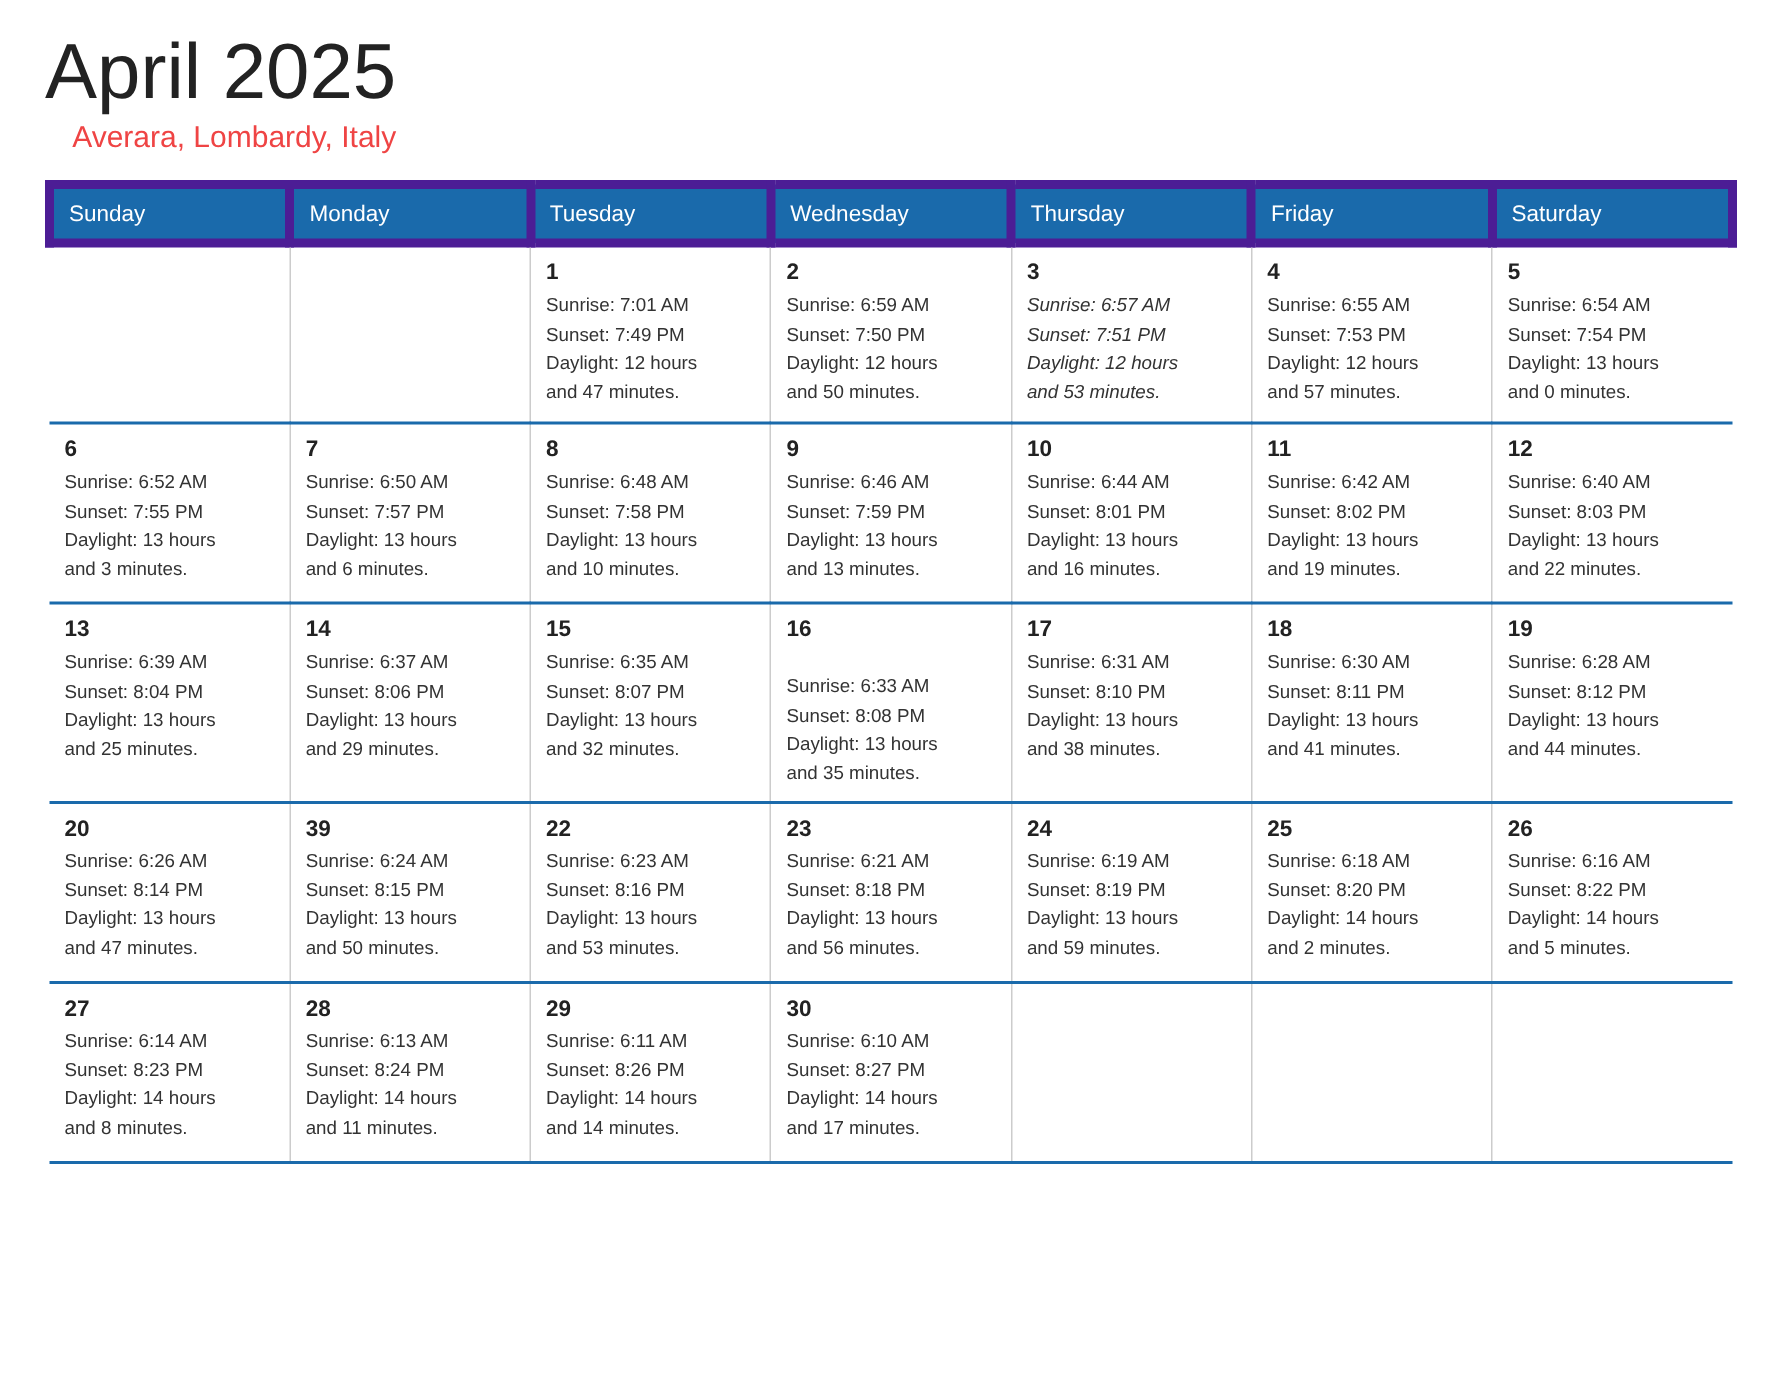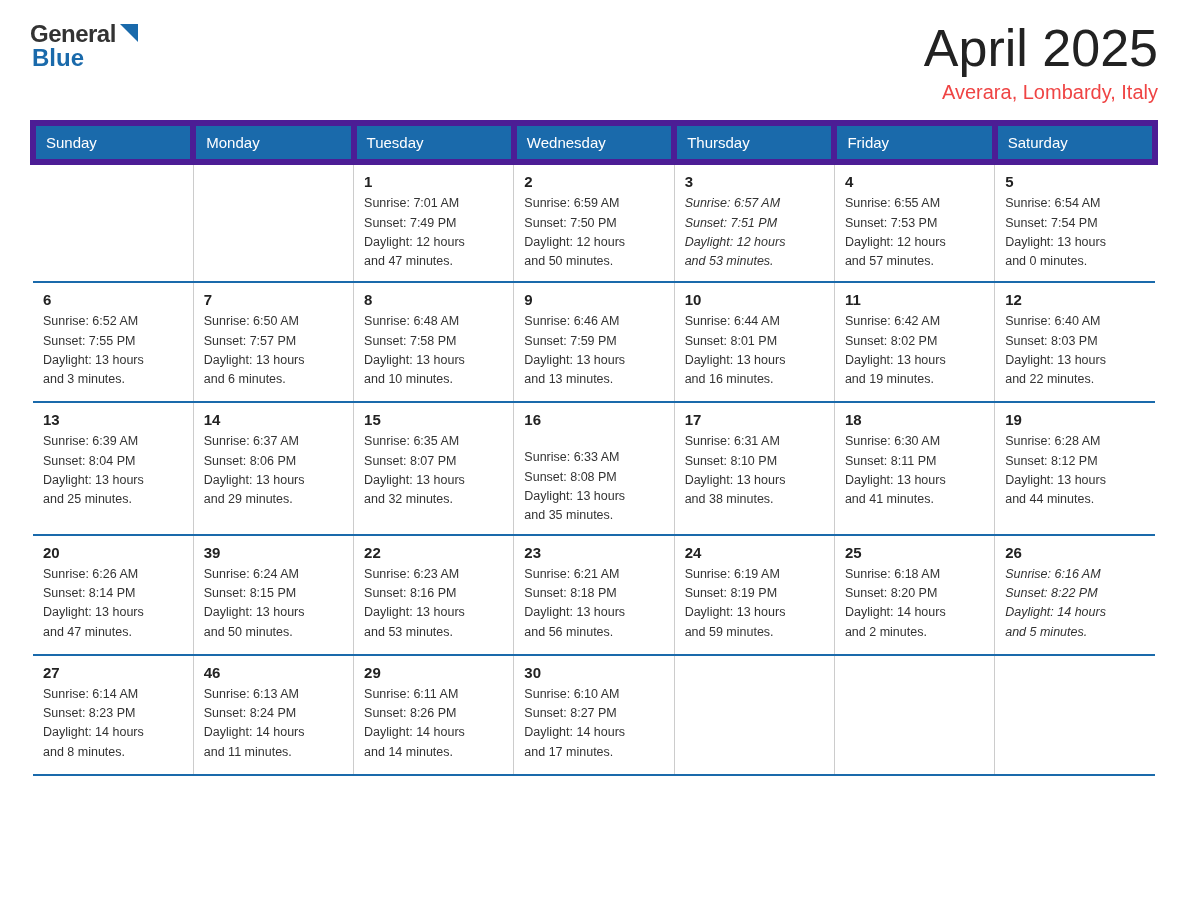--- a/index.html
+++ b/index.html
@@ -86,31 +86,20 @@
     .logo-line2 {
       display: flex;
       align-items: center;
       margin-top: -4px;
     }
   </style>
 </head>
 <body>
 
 <div class="header">
-  <div class="logo-wrapper">
-    <div class="logo-line1">
-      <span style="font-size:24px;font-weight:bold;color:#333;letter-spacing:-0.5px;">General</span>
-      <svg width="22" height="22" viewBox="0 0 22 22" style="margin-left:2px;margin-top:-2px;">
-        <polygon points="2,2 20,2 20,20" fill="#1a6aab"></polygon>
-      </svg>
-    </div>
-    <div class="logo-line2">
-      <span style="font-size:24px;font-weight:bold;color:#1a6aab;margin-left:2px;">Blue</span>
-    </div>
-  </div>
   <div class="title-area">
     <div class="month-title">April 2025</div>
     <div class="location">Averara, Lombardy, Italy</div>
   </div>
 </div>
 
 <table>
   <thead>
     <tr>
     <th>Sunday</th>
@@ -302,36 +291,36 @@
         </td>
         <td>
           <span class="day-number">25</span>
           <div class="day-info" style="white-space: pre-line;">Sunrise: 6:18 AM
 Sunset: 8:20 PM
 Daylight: 14 hours
 and 2 minutes.</div>
         </td>
         <td>
           <span class="day-number">26</span>
-          <div class="day-info" style="white-space: pre-line; font-style: italic;">Sunrise: 6:16 AM
+          <div class="day-info" style="white-space: pre-line;">Sunrise: 6:16 AM
 Sunset: 8:22 PM
 Daylight: 14 hours
 and 5 minutes.</div>
         </td>
       </tr>
       <tr>
         <td>
           <span class="day-number">27</span>
           <div class="day-info" style="white-space: pre-line;">Sunrise: 6:14 AM
 Sunset: 8:23 PM
 Daylight: 14 hours
 and 8 minutes.</div>
         </td>
         <td>
-          <span class="day-number">46</span>
+          <span class="day-number">28</span>
           <div class="day-info" style="white-space: pre-line;">Sunrise: 6:13 AM
 Sunset: 8:24 PM
 Daylight: 14 hours
 and 11 minutes.</div>
         </td>
         <td>
           <span class="day-number">29</span>
           <div class="day-info" style="white-space: pre-line;">Sunrise: 6:11 AM
 Sunset: 8:26 PM
 Daylight: 14 hours

